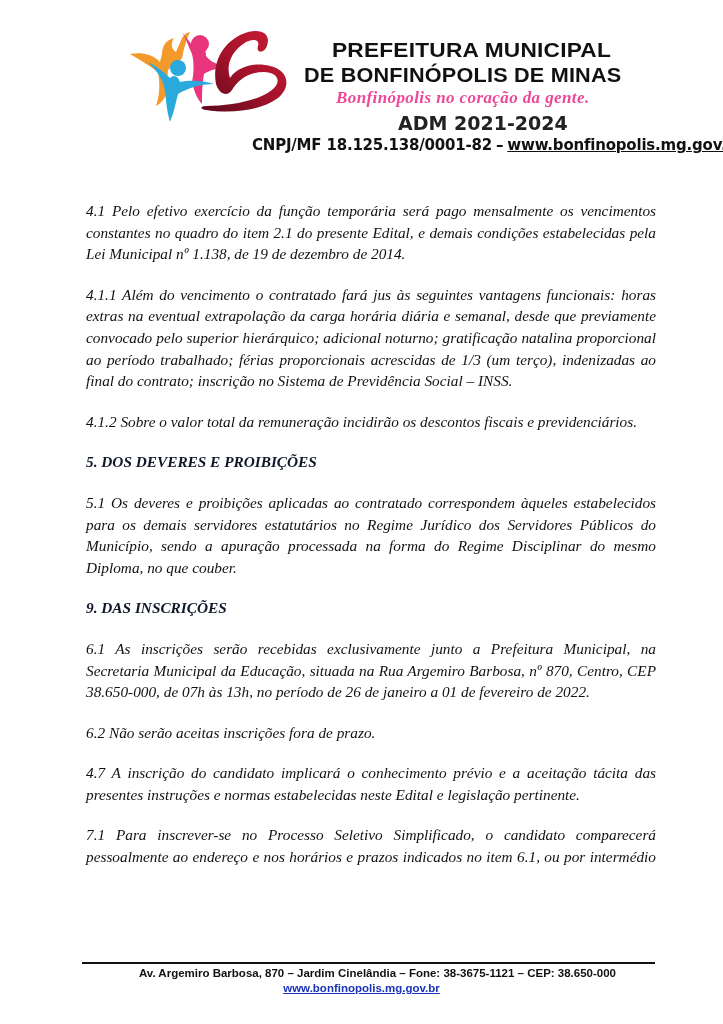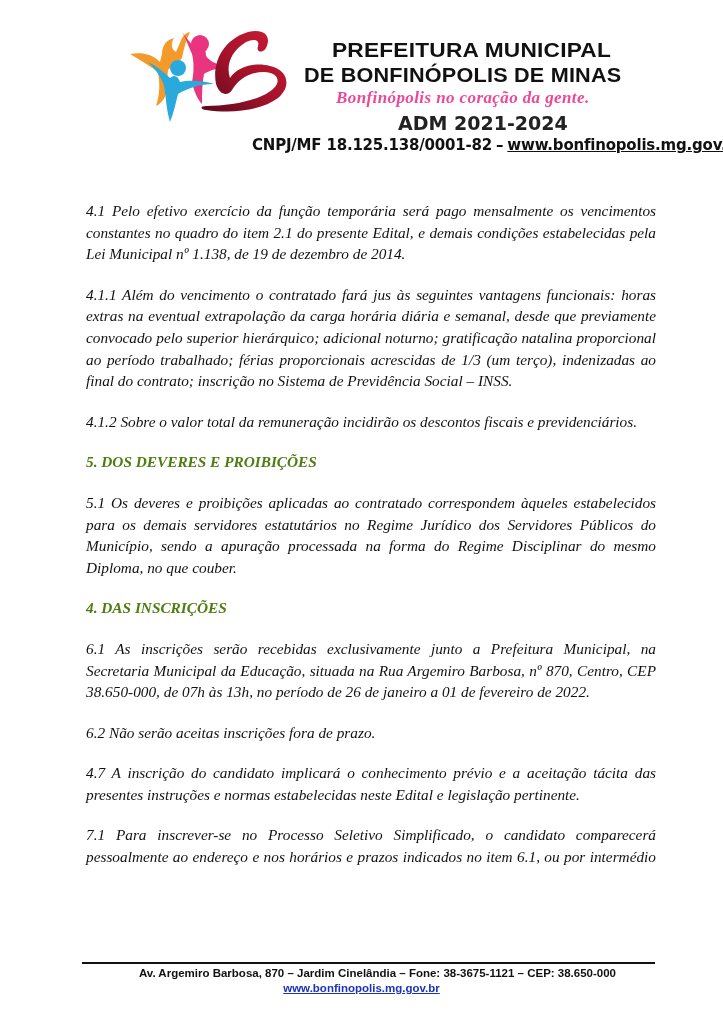--- a/index.html
+++ b/index.html
@@ -29,21 +29,21 @@
     }
     .cnpj .sep { margin: 0 4px; }
     .cnpj .site { text-decoration: underline; color: #111; }
 
     .content { position: absolute; left: 86px; top: 200px; width: 570px; font-style: italic; }
     .p {
       font-size: 15.3px; line-height: 21.6px; text-align: justify; text-align-last: left;
       color: #111; margin-bottom: 19px;
     }
     .h {
-      font-weight: bold; font-size: 15.3px; line-height: 21.6px; margin-bottom: 19px; color: #4d7c0f;
+      font-weight: bold; font-size: 15.3px; line-height: 21.6px; margin-bottom: 19px; color: #0f172a;
     }
 
     .footer { position: absolute; left: 0; top: 962px; width: 723px; }
     .footer-rule { position: absolute; left: 82px; top: 0; width: 573px; height: 2px; background: #111; }
     .footer-address {
       position: absolute; left: 0; top: 5px; width: 723px; text-align: center;
       font-family: "Liberation Sans", sans-serif; font-weight: bold; font-size: 11.5px; color: #111;
       white-space: nowrap;
       margin-left: 16px;
     }
@@ -90,21 +90,21 @@
     <span>CNPJ/MF 18.125.138/0001-82</span><span class="sep">–</span><span class="site">www.bonfinopolis.mg.gov.br</span>
   </div>
 </div>
 
 <div class="content">
   <p class="p">4.1 Pelo efetivo exercício da função temporária será pago mensalmente os vencimentos constantes no quadro do item 2.1 do presente Edital, e demais condições estabelecidas pela Lei Municipal nº 1.138, de 19 de dezembro de 2014.</p>
   <p class="p">4.1.1 Além do vencimento o contratado fará jus às seguintes vantagens funcionais: horas extras na eventual extrapolação da carga horária diária e semanal, desde que previamente convocado pelo superior hierárquico; adicional noturno; gratificação natalina proporcional ao período trabalhado; férias proporcionais acrescidas de 1/3 (um terço), indenizadas ao final do contrato; inscrição no Sistema de Previdência Social – INSS.</p>
   <p class="p">4.1.2 Sobre o valor total da remuneração incidirão os descontos fiscais e previdenciários.</p>
   <h2 class="h">5. DOS DEVERES E PROIBIÇÕES</h2>
   <p class="p">5.1 Os deveres e proibições aplicadas ao contratado correspondem àqueles estabelecidos para os demais servidores estatutários no Regime Jurídico dos Servidores Públicos do Município, sendo a apuração processada na forma do Regime Disciplinar do mesmo Diploma, no que couber.</p>
-  <h2 class="h">4. DAS INSCRIÇÕES</h2>
+  <h2 class="h">9. DAS INSCRIÇÕES</h2>
   <p class="p">6.1 As inscrições serão recebidas exclusivamente junto a Prefeitura Municipal, na Secretaria Municipal da Educação, situada na Rua Argemiro Barbosa, nº 870, Centro, CEP 38.650-000, de 07h às 13h, no período de 26 de janeiro a 01 de fevereiro de 2022.</p>
   <p class="p">6.2 Não serão aceitas inscrições fora de prazo.</p>
   <p class="p">4.7 A inscrição do candidato implicará o conhecimento prévio e a aceitação tácita das presentes instruções e normas estabelecidas neste Edital e legislação pertinente.</p>
   <p class="p" style="text-align-last: justify;">7.1 Para inscrever-se no Processo Seletivo Simplificado, o candidato comparecerá pessoalmente ao endereço e nos horários e prazos indicados no item 6.1, ou por intermédio</p>
 </div>
 
 <div class="footer">
   <div class="footer-rule"></div>
   <div class="footer-address">Av. Argemiro Barbosa, 870 – Jardim Cinelândia – Fone: 38-3675-1121 – CEP: 38.650-000</div>
   <div class="footer-link">

